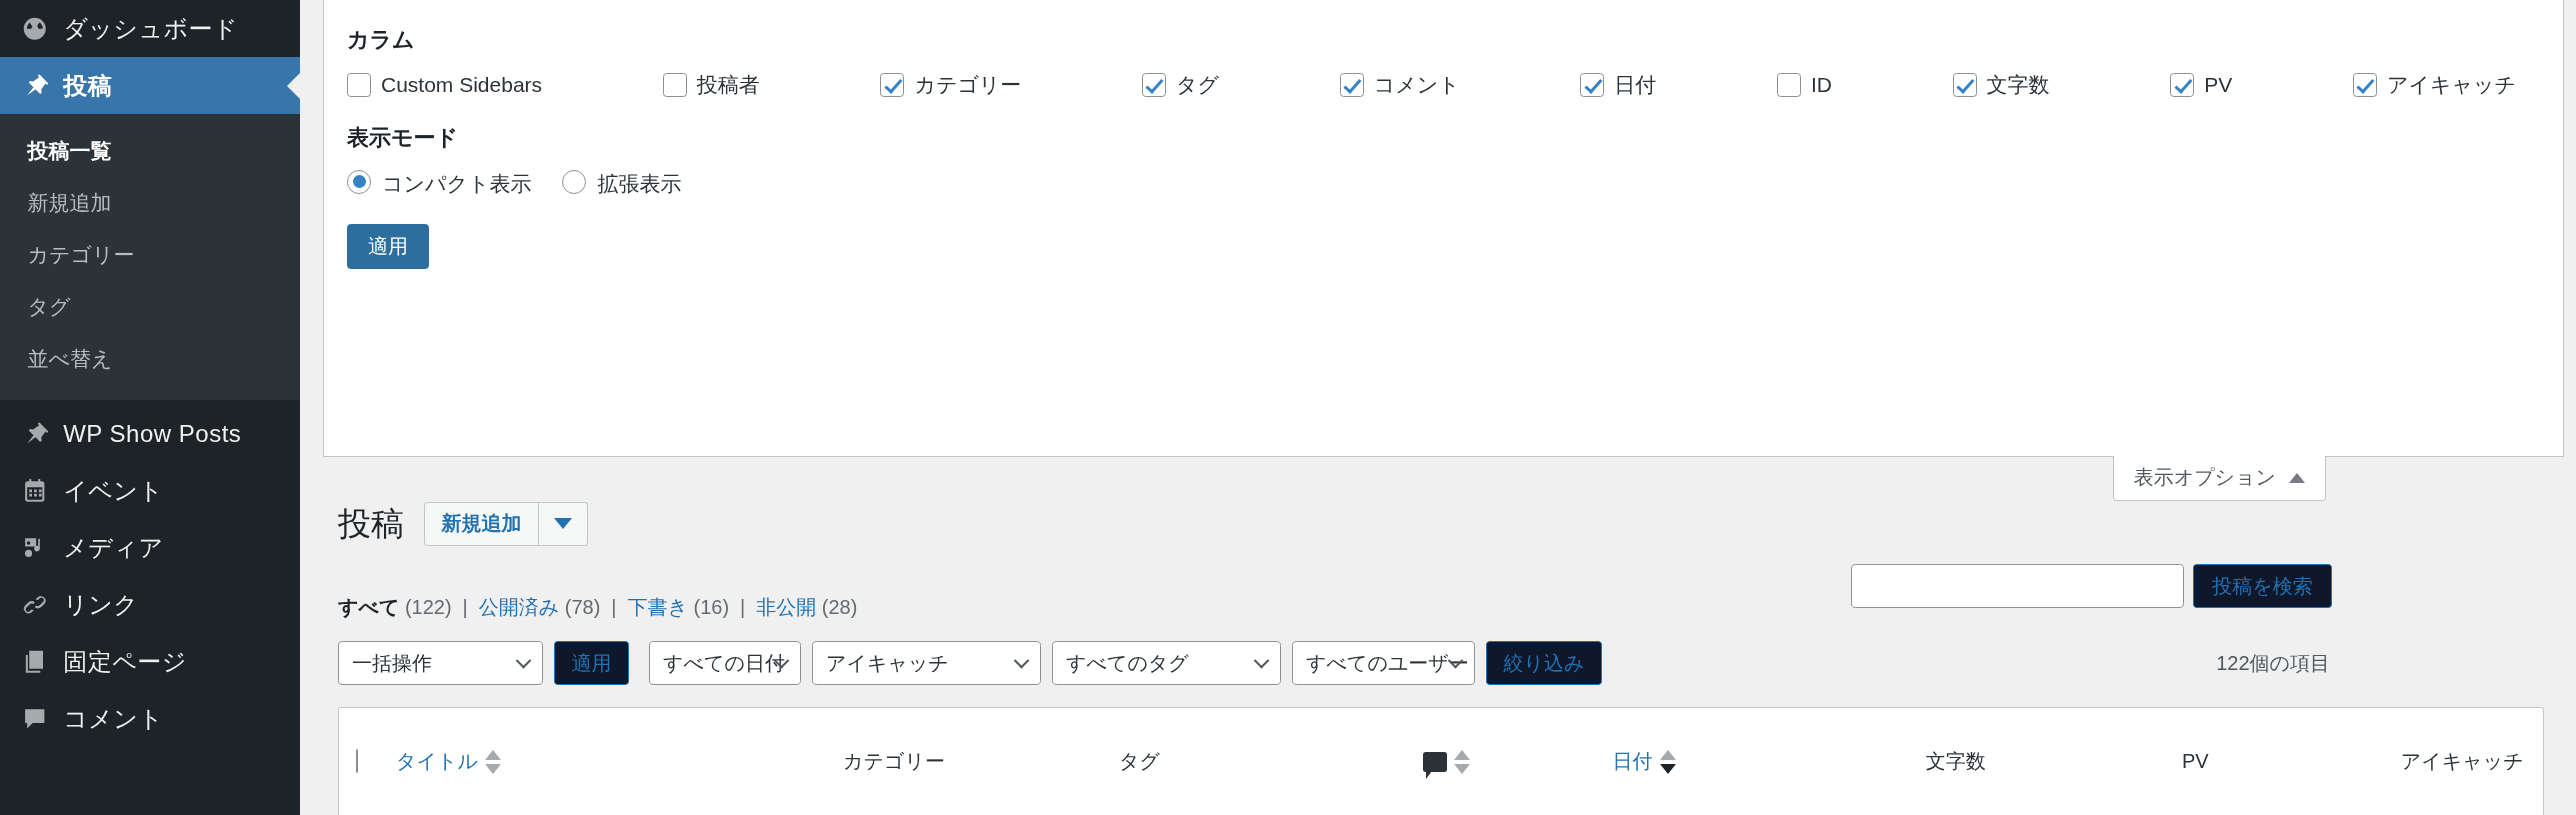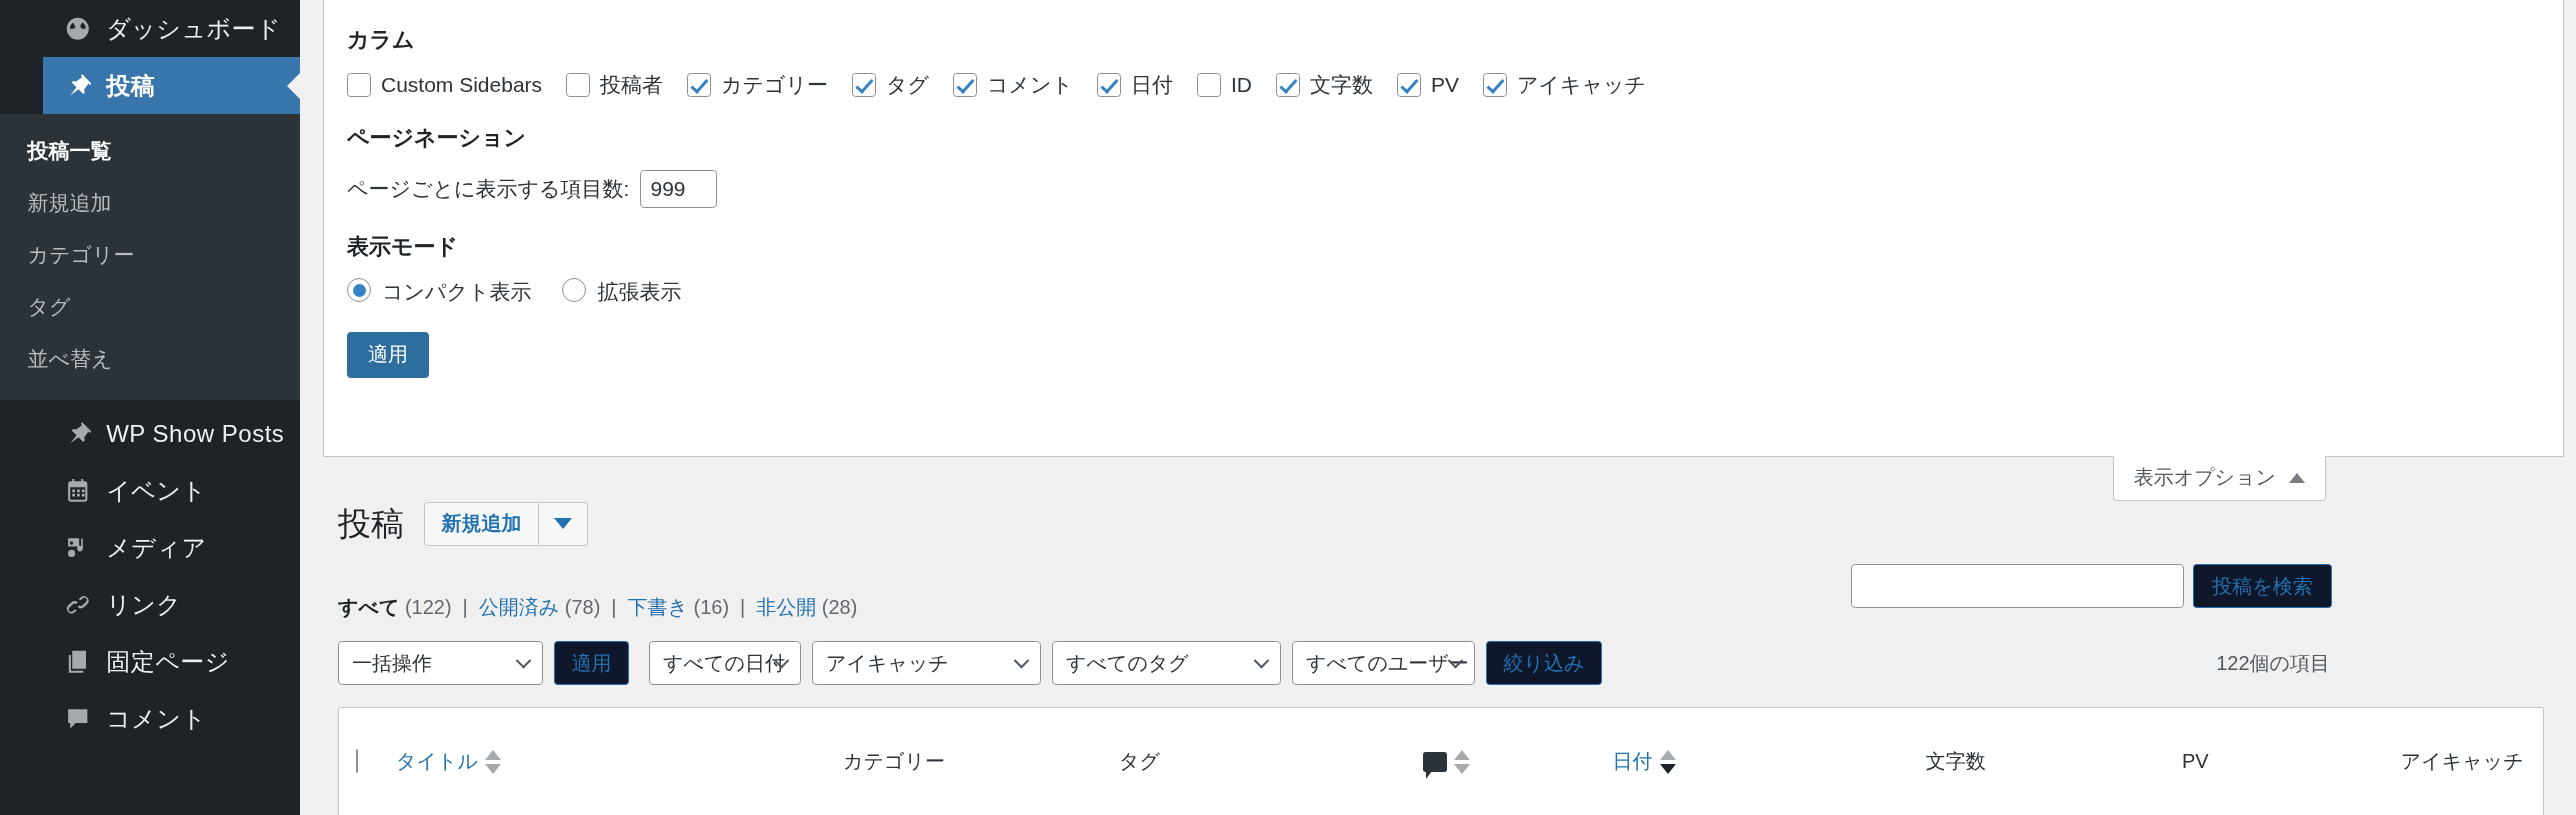--- a/index.html
+++ b/index.html
@@ -19,21 +19,20 @@
     background: #1d2327;
     color: #fff;
   }
   .menu-top {
     display: flex; align-items: center;
     height: 57px;
     padding-left: 21px;
     font-size: 24px;
     color: #f0f0f1;
     position: relative;
-    margin-left: 43px;
   }
   .menu-top .mi { width: 33px; flex: 0 0 33px; display: flex; align-items: center; }
   .menu-top .mlabel { margin-left: 9.2px; white-space: nowrap; letter-spacing: 0.5px; }
   .menu-top.current {
     background: #3875aa;
     color: #fff;
     font-weight: 700;
   }
   .menu-top.current .arrow {
     position: absolute; right: -0.9px; top: 50%;
@@ -72,21 +71,21 @@
     width: 2241px; height: 458px;
     background: #fff;
     border: 0.9px solid #c3c4c7;
     border-top: none;
     padding: 14.7px 23px 0 23px;
   }
   .so-legend {
     font-size: 22px; font-weight: 700; color: #1d2327;
     margin: 11px 0 16.5px 0;
   }
-  .cb-row { display: flex; align-items: center; flex-wrap: nowrap; }
+  .cb-row { display: flex; align-items: center; flex-wrap: nowrap; justify-content: space-between; }
   .cb-item {
     display: flex; align-items: center;
     margin-right: 24px;
     font-size: 21px; color: #2c3338;
     white-space: nowrap;
   }
   .cb {
     width: 24px; height: 24px; flex: 0 0 24px;
     border: 0.9px solid #8c8f94; border-radius: 3.7px;
     background: #fff; margin-right: 10px;
@@ -486,27 +485,20 @@
         <label class="cb-item">
           <span class="cb checked"></span>
           <span>PV</span>
         </label>
         <label class="cb-item">
           <span class="cb checked"></span>
           <span>アイキャッチ</span>
         </label>
       </div>
 
-      <div class="so-section">
-        <div class="so-legend">ページネーション</div>
-        <div class="pp-row">
-          <label>ページごとに表示する項目数:</label>
-          <input class="pp-input" type="text" value="999" style="">
-        </div>
-      </div>
 
       <div class="so-section">
         <div class="so-legend">表示モード</div>
         <div class="radio-row">
           <label class="radio-item">
             <span class="rb checked"></span>
             <span>コンパクト表示</span>
           </label>
           <label class="radio-item">
             <span class="rb"></span>

